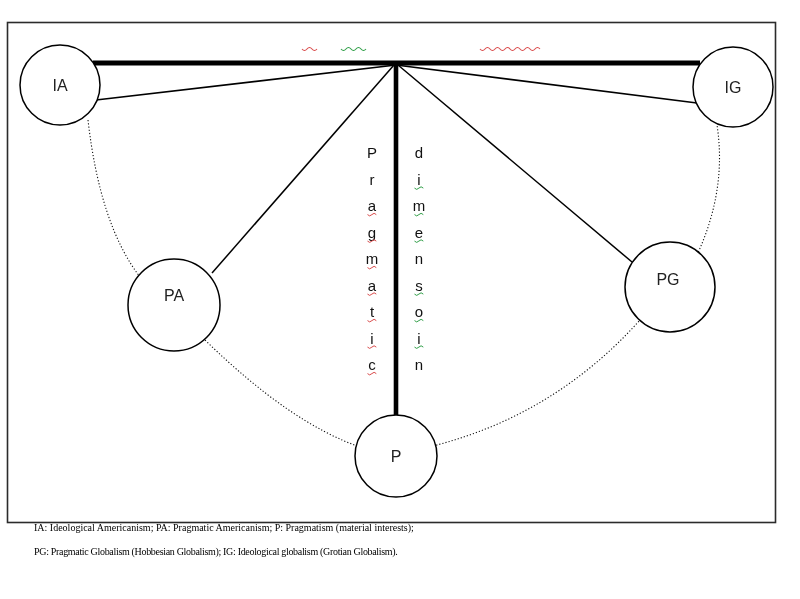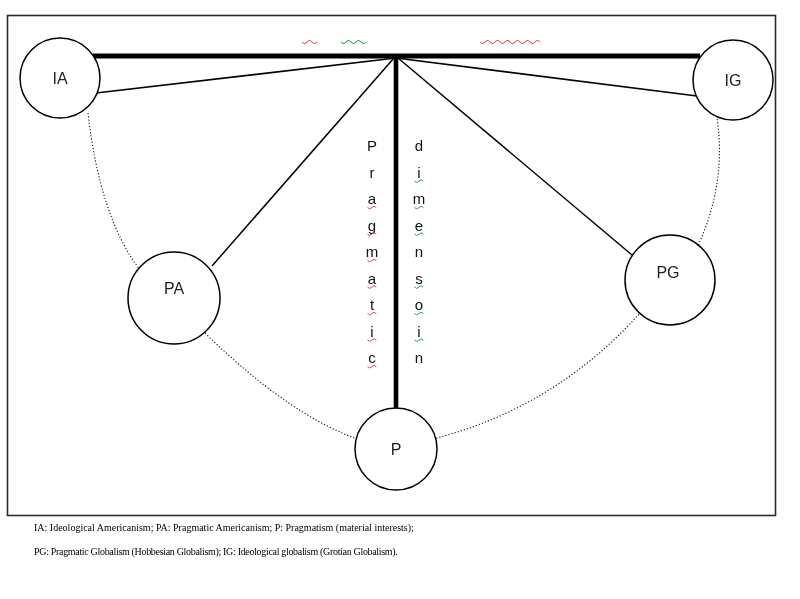--- a/index.html
+++ b/index.html
@@ -6,21 +6,21 @@
   body{
     width:800px;height:599px;
     background:#ffffff;
     font-family:"Liberation Sans", sans-serif;
     color:#000;
     overflow:hidden;
     position:relative;
   }
   #figure{
     position:absolute;
-    left:0;top:8px;
+    left:0;top:15px;
     width:800px;height:512px;
   }
   #figure svg{display:block;}
 
   .caption{
     position:absolute;
     left:6px;
     top:516px;
     width:790px;
     font-family:"Liberation Serif", serif;

